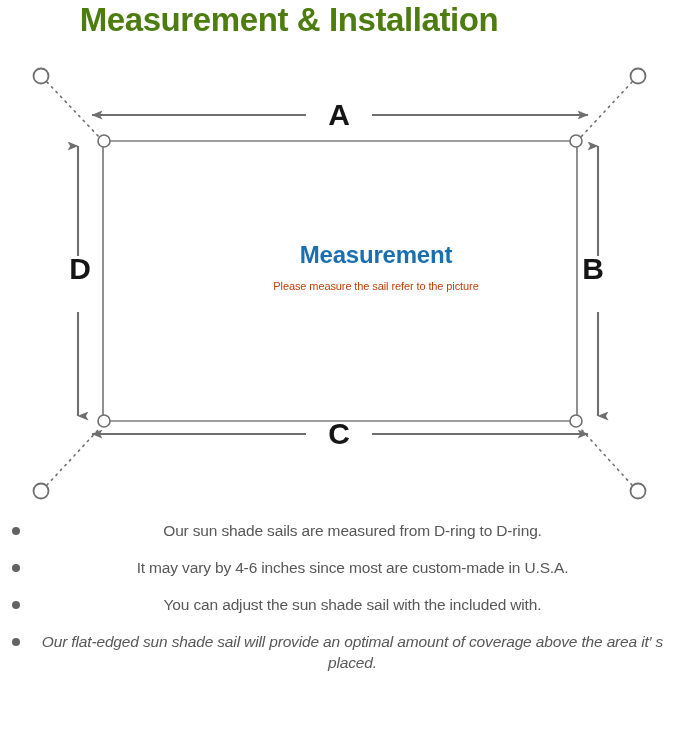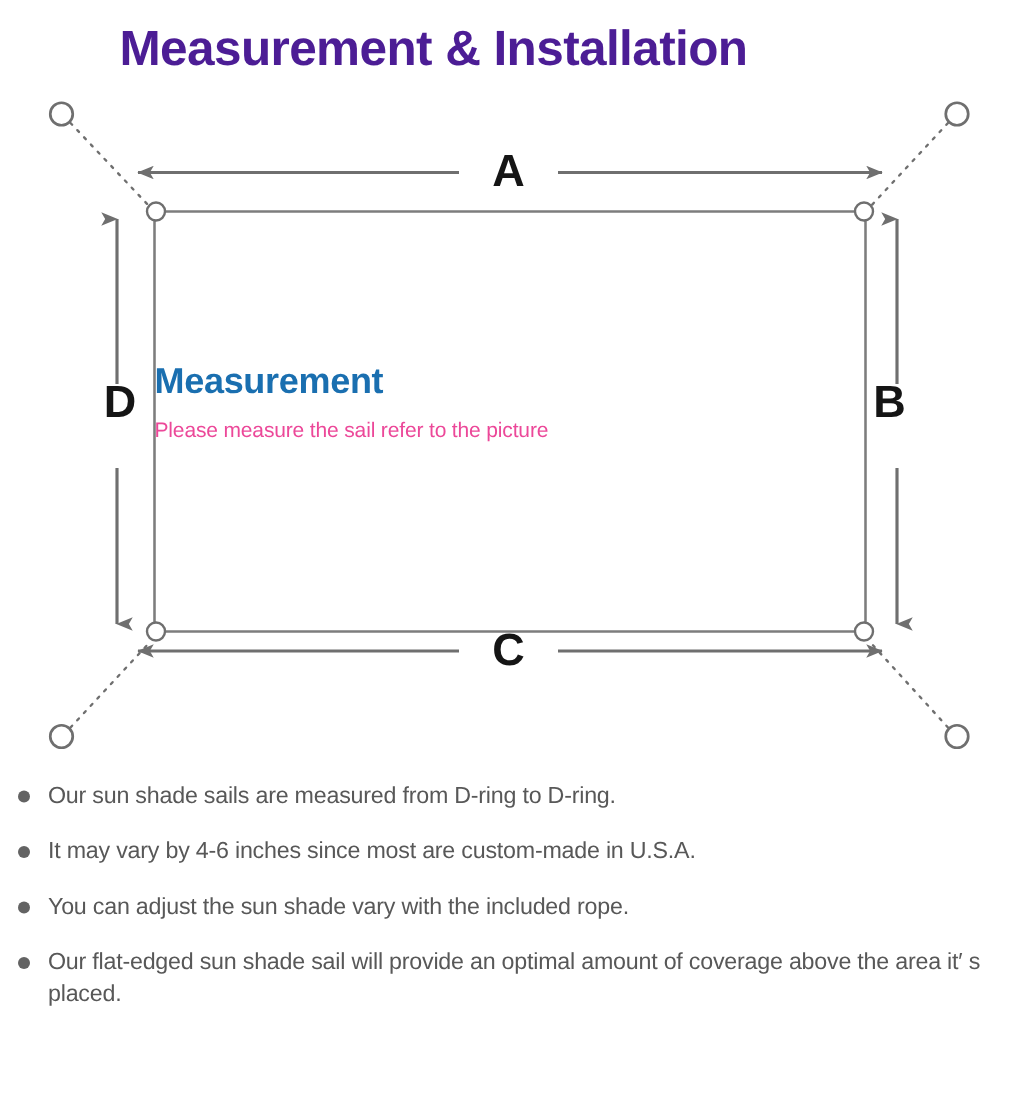--- a/index.html
+++ b/index.html
@@ -14,29 +14,29 @@
     position: relative;
     overflow: hidden;
     font-family: "Liberation Sans", sans-serif;
     -webkit-font-smoothing: antialiased;
   }
 
   
   #page-title {
     position: absolute;
     left: 0;
-    top: 12px;
+    top: 0;
     width: 578px;
     height: 44px;
     line-height: 40px;
     text-align: center;
     font-size: 33px;
     font-weight: bold;
     letter-spacing: -0.4px;
-    color: #4c1d95;
+    color: #4d7c0f;
     white-space: nowrap;
   }
 
   
   #diagram {
     position: absolute;
     left: 0;
     top: 44px;
     width: 679px;
     height: 476px;
@@ -44,34 +44,36 @@
   #diagram svg {
     display: block;
   }
 
   
   #sail-caption {
     position: absolute;
     left: 103px;
     top: 196px;
     width: 474px;
+    text-align: center;
     pointer-events: none;
+    padding-left: 36px;
   }
   #sail-caption .cap-title {
     font-size: 24px;
     font-weight: bold;
     color: #1a6fb0;
     line-height: 30px;
     letter-spacing: -0.2px;
   }
   #sail-caption .cap-sub {
     margin-top: 6px;
-    font-size: 14px;
+    font-size: 11px;
     font-weight: normal;
-    color: #ec4899;
+    color: #c2410c;
     line-height: 20px;
     letter-spacing: -0.1px;
   }
 
   
   .dim-label {
     position: absolute;
     font-size: 30px;
     font-weight: bold;
     color: #151515;
@@ -93,22 +95,23 @@
   }
   .note-item {
     position: relative;
     padding-left: 32px;
     padding-right: 6px;
     margin-bottom: 16px;
     font-size: 15.5px;
     line-height: 21px;
     color: #585858;
     letter-spacing: -0.15px;
-  }
-  .note-item:last-child { margin-bottom: 0; }
+    text-align: center;
+  }
+  .note-item:last-child { margin-bottom: 0; font-style: italic; }
   .note-bullet {
     position: absolute;
     left: 12px;
     top: 7px;
     width: 8px;
     height: 8px;
     border-radius: 50%;
     background: #636363;
   }
 </style>
@@ -190,19 +193,19 @@
   <div class="note-item">
     <span class="note-bullet"></span>
     <span>Our sun shade sails are measured from D-ring to D-ring.</span>
   </div>
   <div class="note-item">
     <span class="note-bullet"></span>
     <span>It may vary by 4-6 inches since most are custom-made in U.S.A.</span>
   </div>
   <div class="note-item">
     <span class="note-bullet"></span>
-    <span>You can adjust the sun shade vary with the included rope.</span>
+    <span>You can adjust the sun shade sail with the included with.</span>
   </div>
   <div class="note-item">
     <span class="note-bullet"></span>
     <span>Our flat-edged sun shade sail will provide an optimal amount of coverage above the area it′ s placed.</span>
   </div>
 </div>
 
 </body></html>

